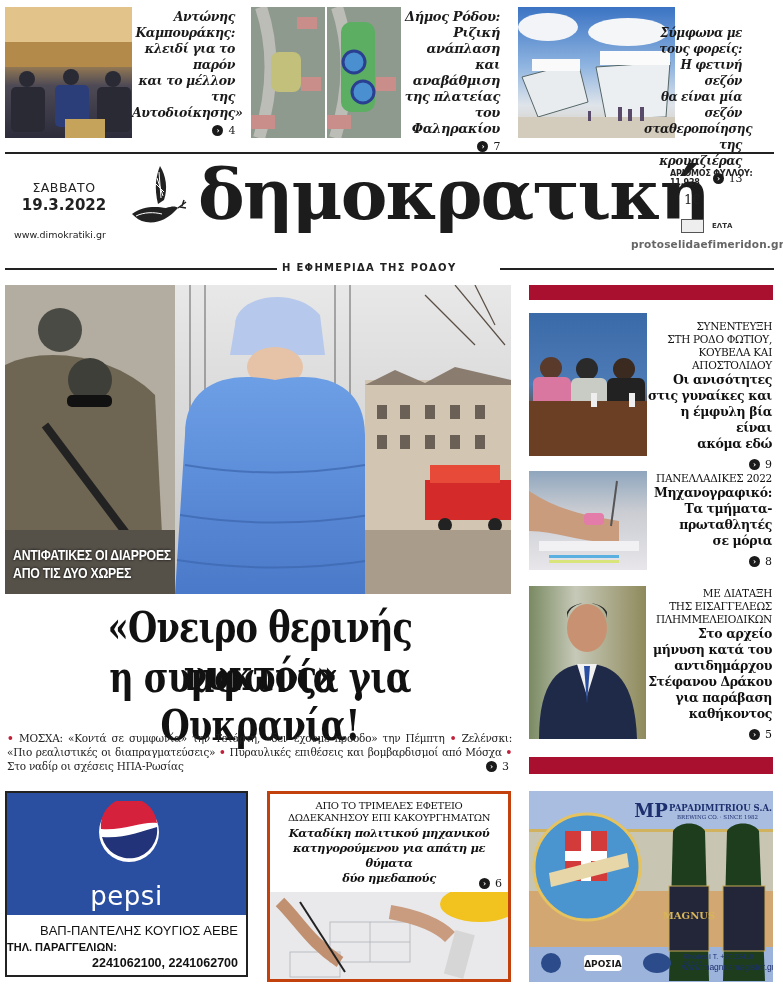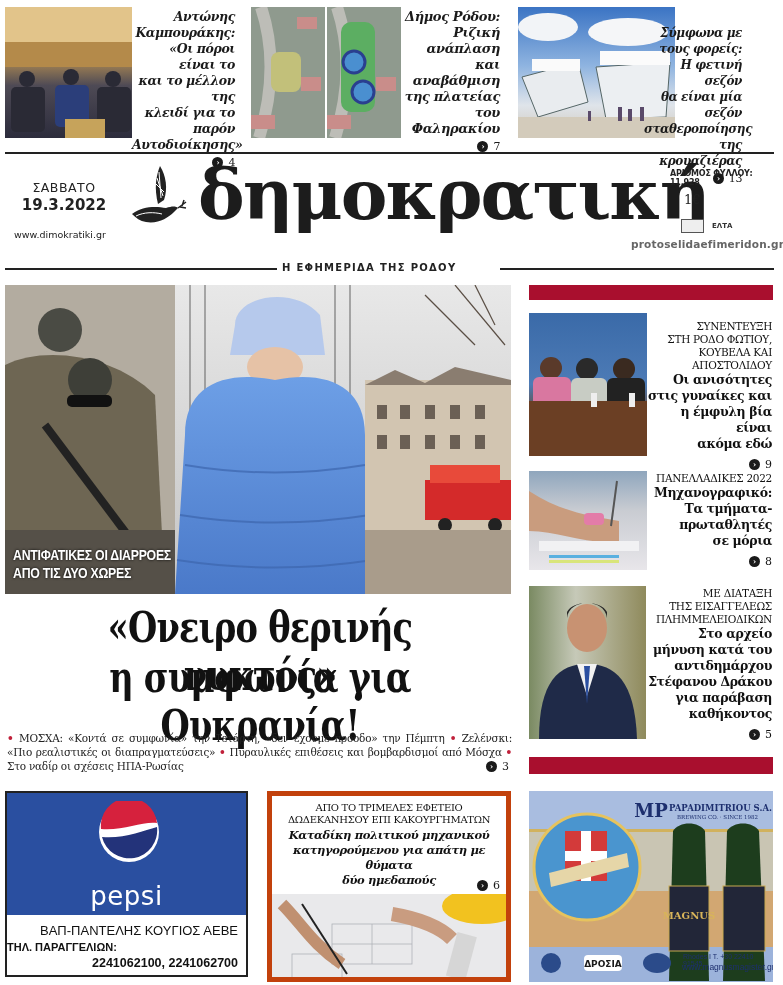--- a/index.html
+++ b/index.html
@@ -65,21 +65,21 @@
   .side-head { display: block; font-weight: bold; font-size: 12.5px; line-height: 16px; letter-spacing: -0.4px; }
 
   
   .pepsi { position: absolute; left: 5px; top: 791px; width: 243px; height: 186px; border: 2px solid #222; background: #fff; overflow: hidden; }
   .pepsi-top { position: absolute; left: 0; top: 0; width: 100%; height: 122px; background: #2a4fa0; }
   .pepsi-word { position: absolute; left: 0; width: 100%; top: 88px; text-align: center; font-family: "DejaVu Sans", sans-serif; color: #fff; font-size: 26px; letter-spacing: 0.5px; }
   .pepsi-l1 { position: absolute; left: 0; width: 231px; top: 130px; text-align: right; font-family: "Liberation Sans", sans-serif; font-size: 13px; color: #111; }
   .pepsi-l2 { position: absolute; left: 0; width: 231px; top: 148px; font-family: "Liberation Sans", sans-serif; font-weight: bold; font-size: 11px; color: #111; }
   .pepsi-l3 { position: absolute; left: 0; width: 231px; top: 163px; text-align: right; font-family: "Liberation Sans", sans-serif; font-weight: bold; font-size: 12.5px; color: #111; }
 
-  .court { position: absolute; left: 267px; top: 791px; width: 244px; height: 191px; border: 5px solid #c2410c; overflow: hidden; background: #fff; }
+  .court { position: absolute; left: 267px; top: 791px; width: 244px; height: 191px; border: 3px solid #c2410c; overflow: hidden; background: #fff; }
   .court-kicker { position: absolute; left: 0; width: 100%; top: 6px; text-align: center; font-family: "DejaVu Serif", serif; font-size: 10px; line-height: 12px; letter-spacing: -0.3px; color: #111; }
   .court-head { position: absolute; left: 0; width: 100%; top: 32px; text-align: center; font-family: "DejaVu Serif", serif; font-style: italic; font-weight: bold; font-size: 11.5px; line-height: 15px; letter-spacing: -0.4px; color: #111; }
   .court-ref { position: absolute; right: 6px; top: 83px; }
 
   .beer { position: absolute; left: 529px; top: 791px; width: 244px; height: 191px; overflow: hidden; background: #9db3d8; }
   .beer-brand { position: absolute; left: 140px; top: 12px; font-family: "DejaVu Serif", serif; font-size: 8.5px; color: #1d2f6e; font-weight: bold; }
   .beer-sub { position: absolute; left: 148px; top: 23px; font-family: "DejaVu Serif", serif; font-size: 5.5px; color: #1d2f6e; }
   .beer-contact { position: absolute; left: 154px; top: 162px; font-family: "Liberation Sans", sans-serif; font-size: 7px; color: #1d2f6e; }
   .beer-url { position: absolute; left: 153px; top: 171px; font-family: "Liberation Sans", sans-serif; font-size: 8.5px; color: #1d2f6e; }
 </style>
@@ -98,23 +98,22 @@
           <rect x="50" y="78" width="34" height="42" rx="5" fill="#2b3e7a"></rect>
         <circle cx="108" cy="72" r="8"></circle>
           <rect x="92" y="80" width="34" height="45" rx="5"></rect>
       </g>
       <rect x="60" y="112" width="40" height="19" fill="#c6a35b"></rect>
     </svg>
   </div>
   <div class="teaser-text" style="left:132px;top:9px;width:103px;">
     <div>Αντώνης</div>
     <div>Καμπουράκης:</div>
-    <div>«Οι πόροι είναι το</div>
+    <div>κλειδί για το παρόν</div>
     <div>και το μέλλον της</div>
-    <div>κλειδί για το παρόν</div>
     <div>Αυτοδιοίκησης»</div>
     <div class="page-ref">
         <span class="arrow-dot">›</span>
         <span>4</span>
       </div>
   </div>
 </div>
 
 <div>
   <div class="teaser-img" style="left:251px;top:7px;width:150px;height:131px;background:#9aa19a;">

